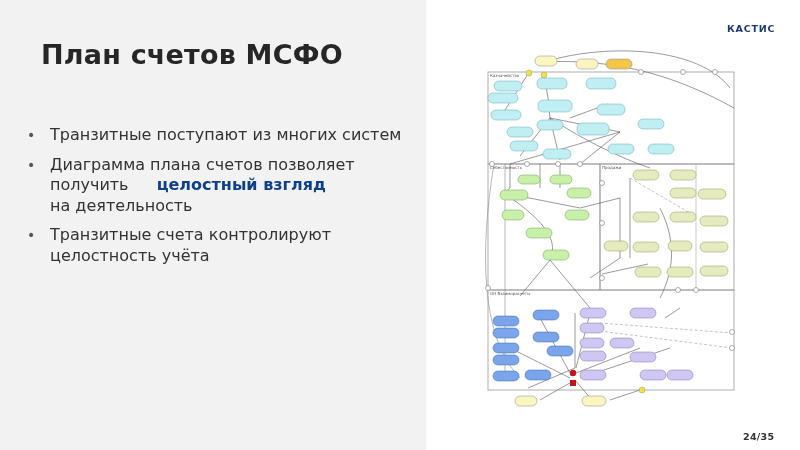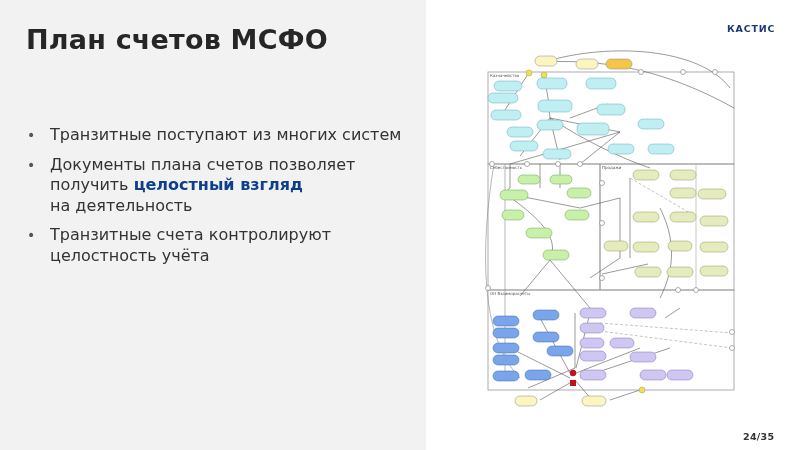--- a/index.html
+++ b/index.html
@@ -1,22 +1,22 @@
 <!DOCTYPE html>
 <html><head>
 <meta charset="utf-8">
 <style>
   html,body{margin:0;padding:0;}
   body{width:800px;height:450px;position:relative;overflow:hidden;background:#ffffff;font-family:"DejaVu Sans","Liberation Sans",sans-serif;}
   .left-panel{position:absolute;left:0;top:0;width:426px;height:450px;background:#f2f2f2;}
-  .title{position:absolute;left:26px;top:24px;margin:0;font-size:27px;line-height:31px;font-weight:bold;color:#262626;letter-spacing:0.2px;}
+  .title{position:absolute;left:26px;top:24px;margin:15px;font-size:27px;line-height:31px;font-weight:bold;color:#262626;letter-spacing:0.2px;}
   .bullets{position:absolute;left:26px;top:125px;margin:0;padding:0;list-style:none;width:390px;}
   .bullets li{position:relative;padding-left:24px;font-size:16px;line-height:20.5px;color:#333333;margin-bottom:9px;}
   .bullets li .dot{position:absolute;left:1px;top:0;font-size:14px;color:#555;}
-  .em{color:#0d3f8c;font-weight:bold;}
+  .em{color:#0d3f8c;font-weight:bold;margin-left:23px;}
   .logo{position:absolute;left:727px;top:23px;font-size:9.5px;font-weight:bold;color:#1c3a72;letter-spacing:0.8px;}
   .page-num{position:absolute;left:743px;top:431px;font-size:9.5px;font-weight:bold;color:#333;letter-spacing:0.3px;}
   .diagram{position:absolute;left:480px;top:48px;width:256px;height:365px;}
   .lane-label{font-family:"DejaVu Sans",sans-serif;font-size:4px;fill:#555;}
 </style>
 </head>
 <body>
 
 <div class="left-panel"></div>
 
@@ -24,21 +24,21 @@
   <span>План счетов МСФО</span><br>
 </h1>
 
 <ul class="bullets">
   <li>
     <span class="dot">•</span>
     <span>Транзитные поступают из многих систем</span>
   </li>
   <li>
     <span class="dot">•</span>
-    <span>Документы плана счетов позволяет получить </span><span class="em">целостный взгляд</span><br>
+    <span>Диаграмма плана счетов позволяет получить </span><span class="em">целостный взгляд</span><br>
     <span>на деятельность</span>
   </li>
   <li>
     <span class="dot">•</span>
     <span>Транзитные счета контролируют целостность учёта</span>
   </li>
 </ul>
 
 <div class="logo">КАСТИС</div>
 <div class="page-num">24/35</div>

